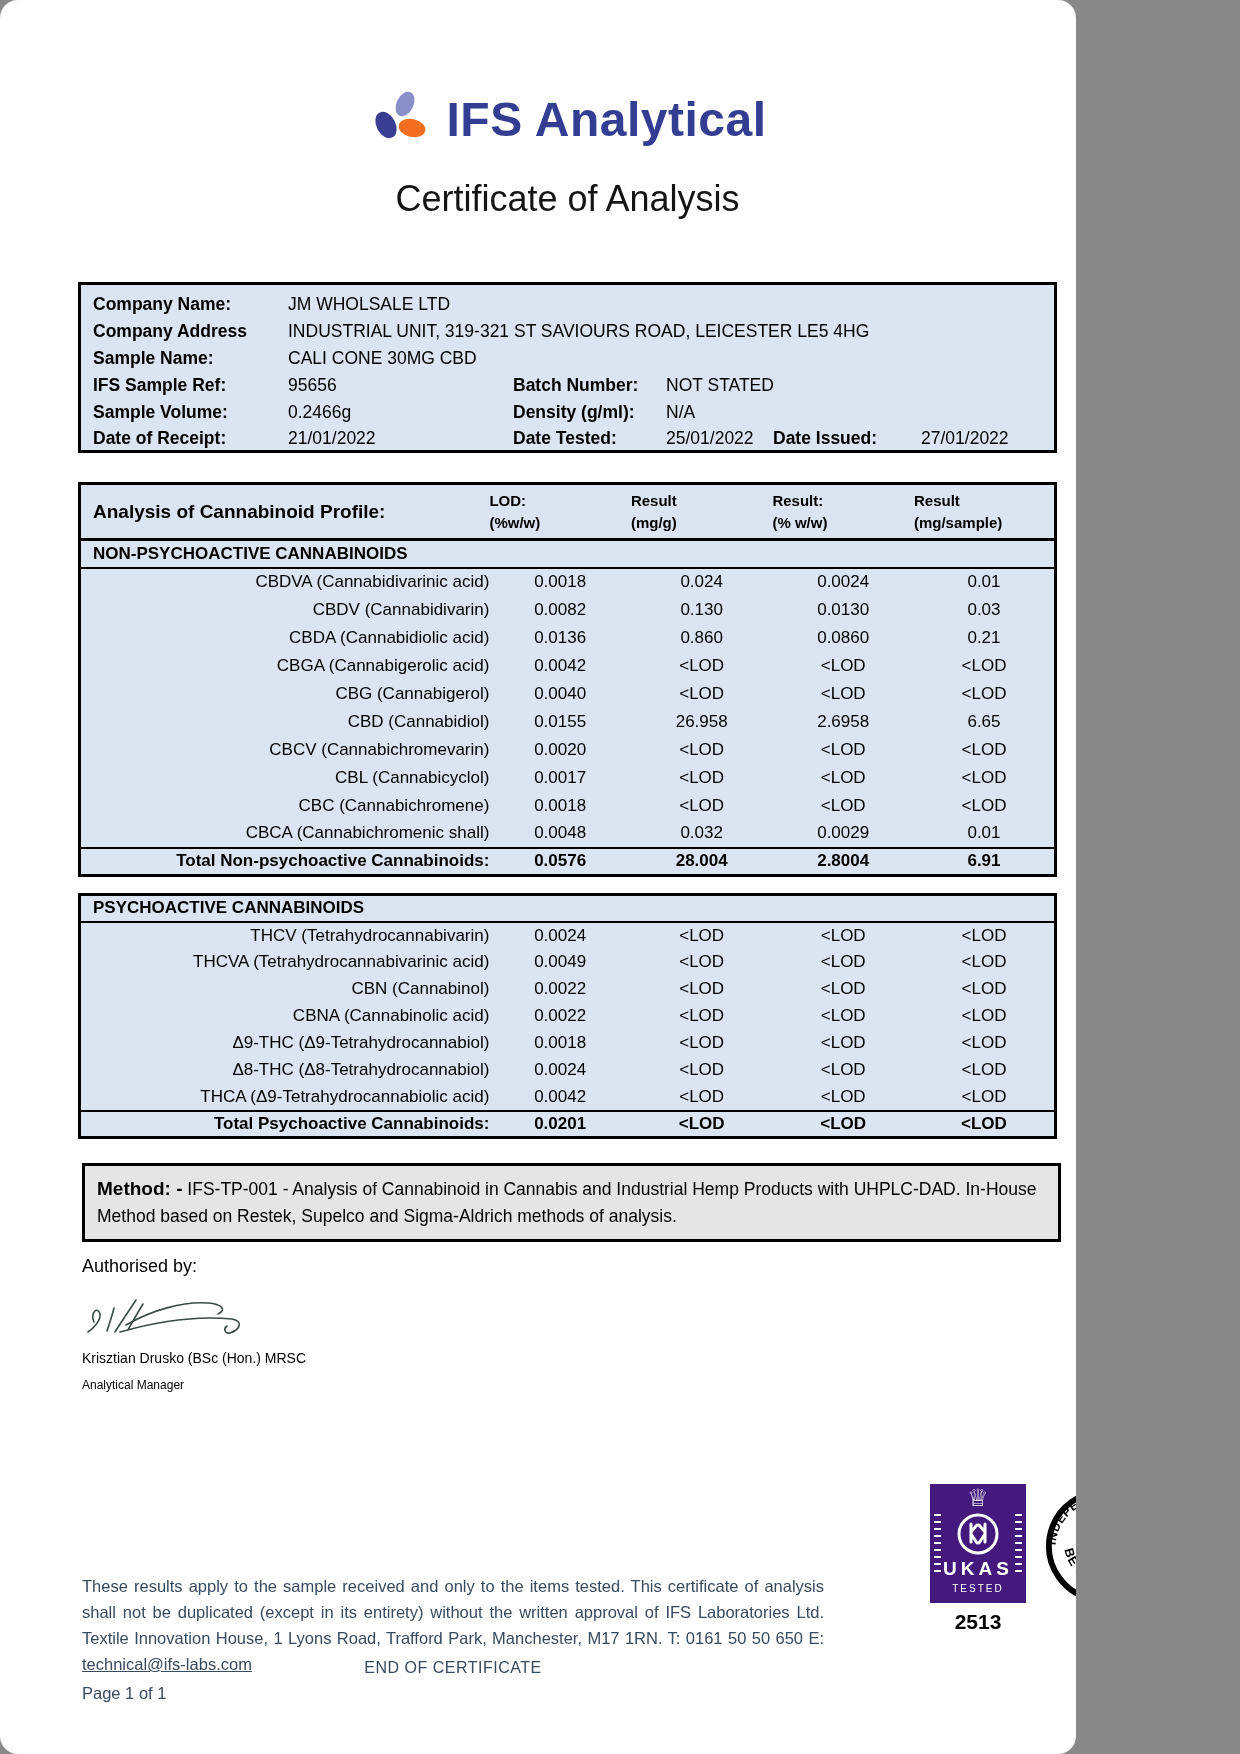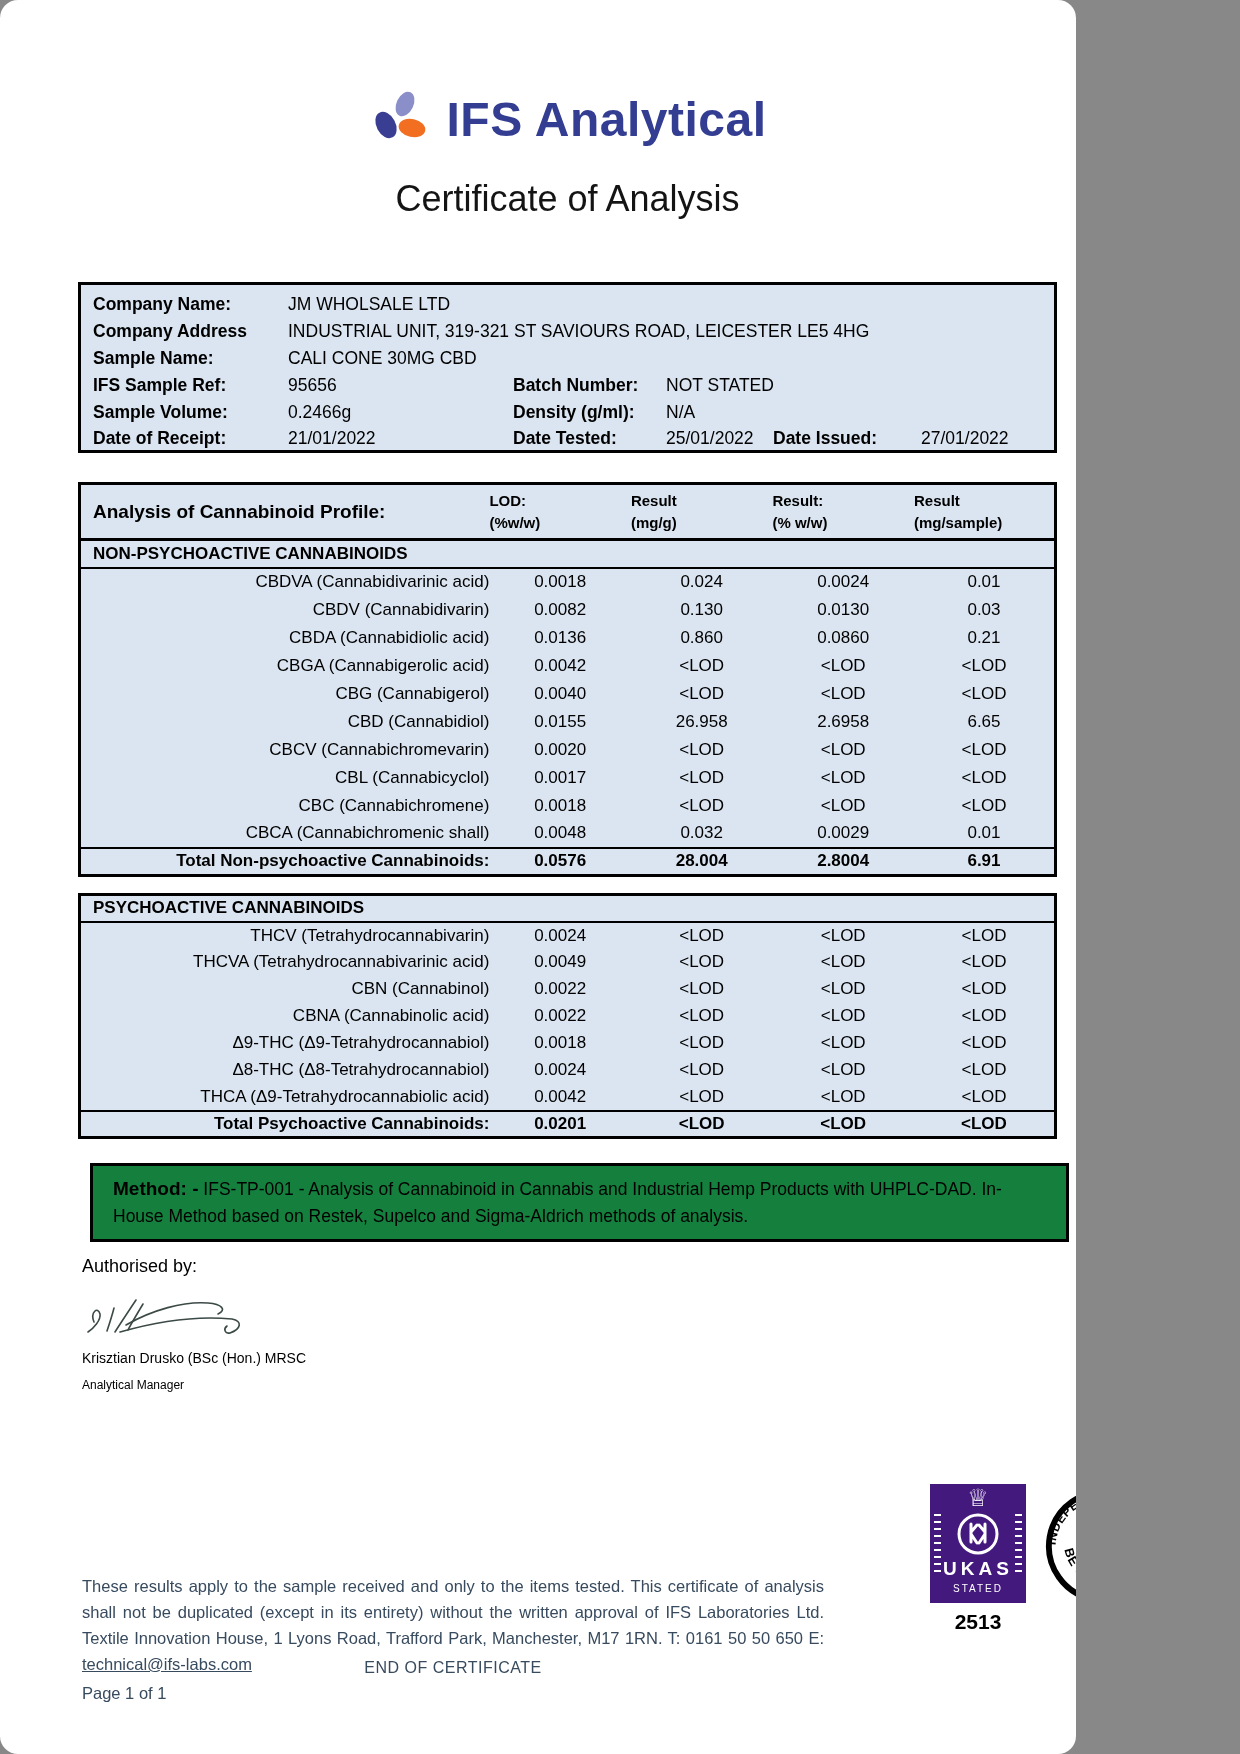--- a/index.html
+++ b/index.html
@@ -39,22 +39,22 @@
   .analysis-table th div { text-align:left; line-height:22px; font-size:15px; }
   .section-row td { font-weight:bold; text-align:left; padding-left:12px;
     border-bottom:2px solid #000; height:30px; font-size:17px; }
   .analysis-table td { height:28px; vertical-align:middle; }
   .t2 td { height:27px; }
   td.analyte { text-align:right; padding-left:12px; }
   td.num { text-align:center; }
   tr.total td { font-weight:bold; border-top:2px solid #000; }
 
   
-  .method-box { position:absolute; top:1163px; left:12px; width:100%; min-height:75px;
-    background:#15803d; border:3px solid #000; padding:9px 20px; font-size:17.5px; line-height:27px; }
+  .method-box { position:absolute; top:1163px; left:4px; width:100%; min-height:75px;
+    background:#e5e5e5; border:3px solid #000; padding:9px 12px; font-size:17.5px; line-height:27px; }
   .method-label { font-weight:bold; font-size:19px; }
 
   
   .authorised { position:absolute; top:1256px; left:4px; font-size:18px; }
   .signature { position:absolute; top:1284px; left:2px; }
   .signer-name { position:absolute; top:1350px; left:4px; font-size:14px; }
   .signer-role { position:absolute; top:1378px; left:4px; font-size:12px; }
 
   
   .disclaimer { position:absolute; top:1573px; left:4px; width:742px;
@@ -333,21 +333,21 @@
       <div class="ukas-ticks tk-r"></div>
       <div class="crown">♕</div>
       <svg width="46" height="46" viewBox="0 0 46 46">
         <circle cx="23" cy="23" r="19" fill="none" stroke="#fff" stroke-width="3"></circle>
         <g stroke="#fff" stroke-width="3" fill="none" stroke-linecap="round">
           <path d="M16,13 L16,31 M16,21 L22,14 M16,23 L22,32"></path>
           <path d="M30,13 L30,31 M30,21 L24,14 M30,23 L24,32"></path>
         </g>
       </svg>
       <div class="ukas-word">UKAS</div>
-      <div class="ukas-sub">STATED</div>
+      <div class="ukas-sub">TESTED</div>
     </div>
     <div class="ukas-number">2513</div>
 
     <svg class="ifs-stamp" width="118" height="120" viewBox="0 0 120 120">
       <circle cx="60" cy="60" r="55" fill="#fff" stroke="#000" stroke-width="6"></circle>
       <path id="stampTop" d="M 13,72 A 48,48 0 1 1 107,72" fill="none"></path>
       <path id="stampBot" d="M 22,70 A 40,40 0 0 0 98,70" fill="none"></path>
       <text font-size="12" font-weight="bold" font-family="Liberation Sans, sans-serif" fill="#000" letter-spacing="0.5">
         <textPath href="#stampTop" startOffset="50%" text-anchor="middle">INDEPENDENTLY TESTED</textPath>
       </text>

